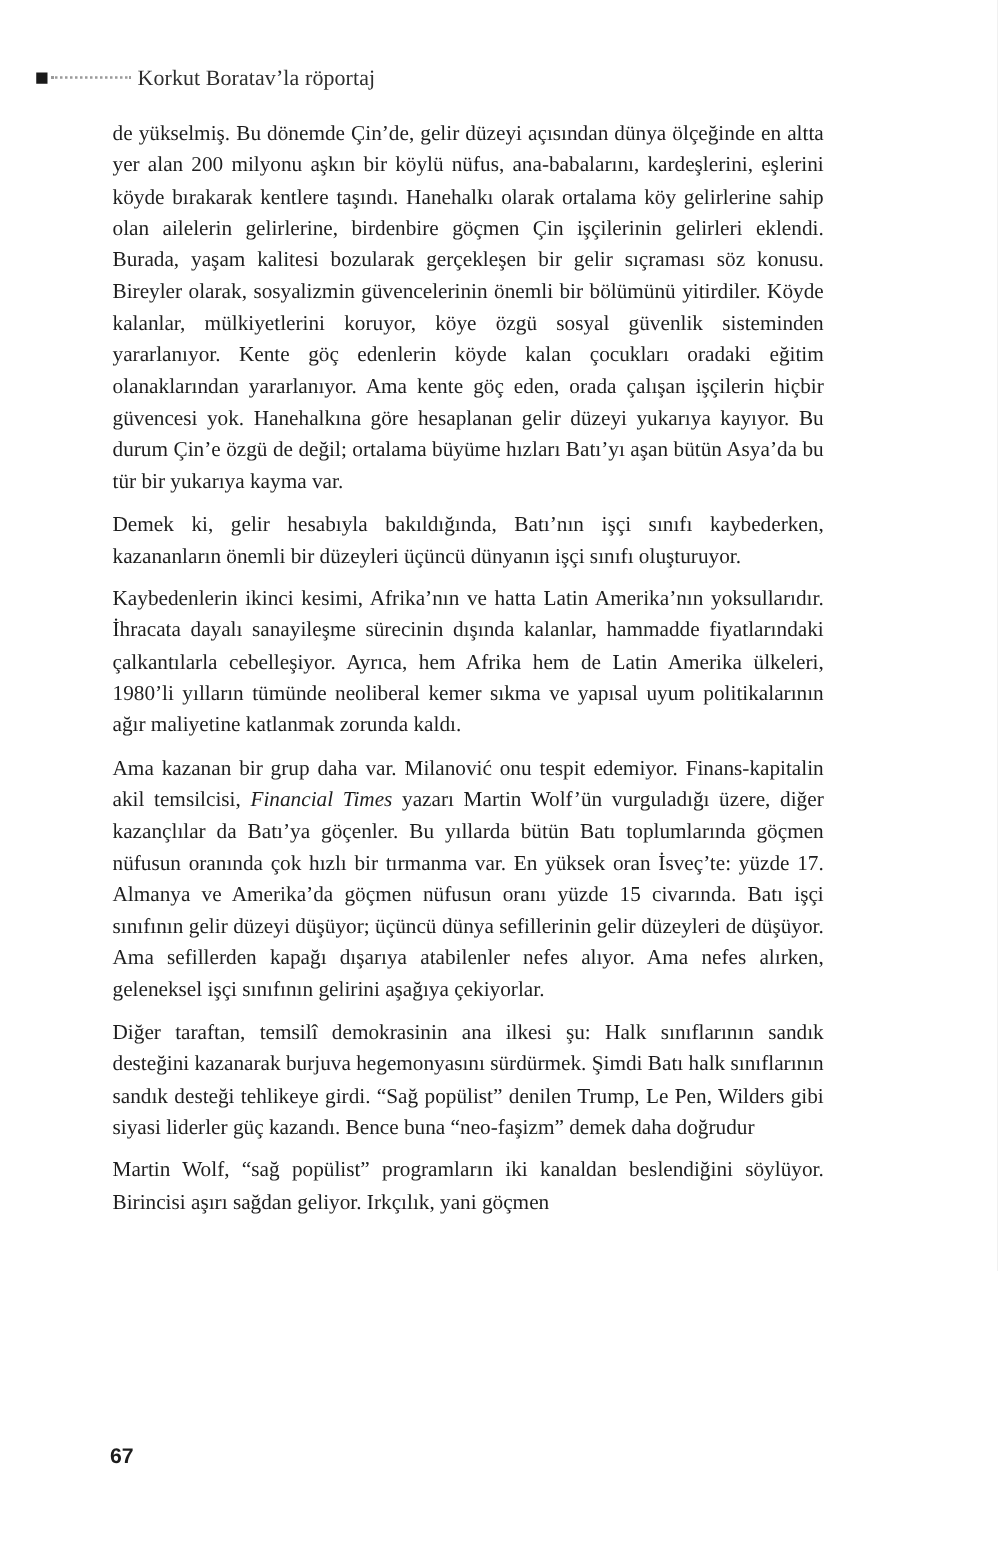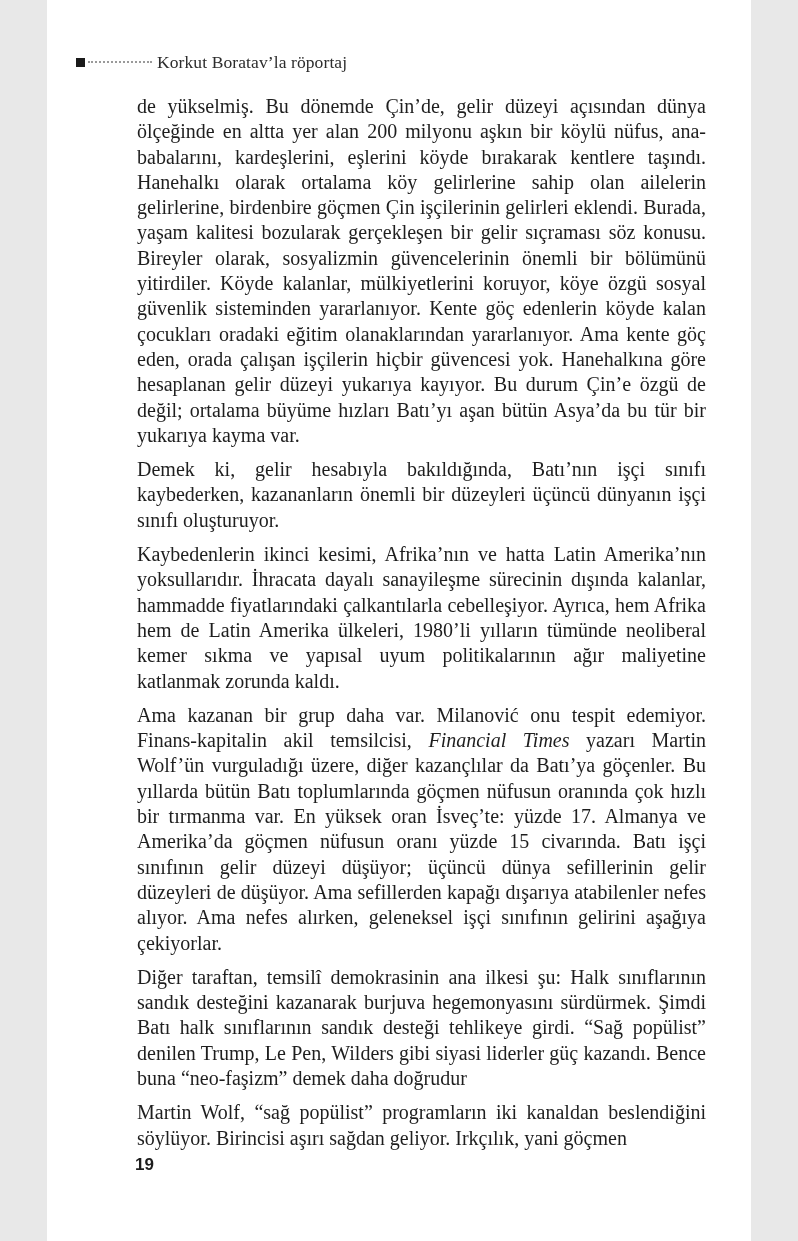--- a/index.html
+++ b/index.html
@@ -2,21 +2,21 @@
 <html lang="tr"><head>
 <meta charset="utf-8">
 <style>
   html, body {
     margin: 0;
     padding: 0;
     background: #e8e8e8;
   }
   .page {
     position: relative;
-    width: 704px;
+    width: 798px;
     height: 1241px;
     margin: 0 auto;
     background: #ffffff;
     overflow: hidden;
     font-family: "Liberation Serif", "DejaVu Serif", serif;
     color: #1e1e1e;
   }
   .running-header {
     position: absolute;
     top: 51px;
@@ -46,21 +46,21 @@
     white-space: nowrap;
   }
   .body-text {
     position: absolute;
     top: 94px;
     left: 90px;
     width: 569px;
   }
   .body-text p {
     margin: 0 0 9px 0;
-    font-size: 20px;
+    font-size: 17px;
     line-height: 25.3px;
     text-align: justify;
     color: #1e1e1e;
   }
   .body-text p:last-child { margin-bottom: 0; font-family: Liberation Serif, serif; }
   .body-text i { font-style: italic; }
   .page-number {
     position: absolute;
     top: 1155px;
     left: 88px;
@@ -83,15 +83,15 @@
 
   <div class="body-text">
     <p>de yükselmiş. Bu dönemde Çin’de, gelir düzeyi açısından dünya ölçeğinde en altta yer alan 200 milyonu aşkın bir köylü nüfus, ana-babalarını, kardeşlerini, eşlerini köyde bırakarak kentlere taşındı. Hanehalkı olarak ortalama köy gelirlerine sahip olan ailelerin gelirlerine, birdenbire göçmen Çin işçilerinin gelirleri eklendi. Burada, yaşam kalitesi bozularak gerçekleşen bir gelir sıçraması söz konusu. Bireyler olarak, sosyalizmin güvencelerinin önemli bir bölümünü yitirdiler. Köyde kalanlar, mülkiyetlerini koruyor, köye özgü sosyal güvenlik sisteminden yararlanıyor. Kente göç edenlerin köyde kalan çocukları oradaki eğitim olanaklarından yararlanıyor. Ama kente göç eden, orada çalışan işçilerin hiçbir güvencesi yok. Hanehalkına göre hesaplanan gelir düzeyi yukarıya kayıyor. Bu durum Çin’e özgü de değil; ortalama büyüme hızları Batı’yı aşan bütün Asya’da bu tür bir yukarıya kayma var.</p>
     <p>Demek ki, gelir hesabıyla bakıldığında, Batı’nın işçi sınıfı kaybederken, kazananların önemli bir düzeyleri üçüncü dünyanın işçi sınıfı oluşturuyor.</p>
     <p>Kaybedenlerin ikinci kesimi, Afrika’nın ve hatta Latin Amerika’nın yoksullarıdır. İhracata dayalı sanayileşme sürecinin dışında kalanlar, hammadde fiyatlarındaki çalkantılarla cebelleşiyor. Ayrıca, hem Afrika hem de Latin Amerika ülkeleri, 1980’li yılların tümünde neoliberal kemer sıkma ve yapısal uyum politikalarının ağır maliyetine katlanmak zorunda kaldı.</p>
     <p><span>Ama kazanan bir grup daha var. Milanović onu tespit edemiyor. Finans-kapitalin akil temsilcisi, </span><i>Financial Times</i><span> yazarı Martin Wolf’ün vurguladığı üzere, diğer kazançlılar da Batı’ya göçenler. Bu yıllarda bütün Batı toplumlarında göçmen nüfusun oranında çok hızlı bir tırmanma var. En yüksek oran İsveç’te: yüzde 17. Almanya ve Amerika’da göçmen nüfusun oranı yüzde 15 civarında. Batı işçi sınıfının gelir düzeyi düşüyor; üçüncü dünya sefillerinin gelir düzeyleri de düşüyor. Ama sefillerden kapağı dışarıya atabilenler nefes alıyor. Ama nefes alırken, geleneksel işçi sınıfının gelirini aşağıya çekiyorlar.</span></p>
     <p>Diğer taraftan, temsilî demokrasinin ana ilkesi şu: Halk sınıflarının sandık desteğini kazanarak burjuva hegemonyasını sürdürmek. Şimdi Batı halk sınıflarının sandık desteği tehlikeye girdi. “Sağ popülist” denilen Trump, Le Pen, Wilders gibi siyasi liderler güç kazandı. Bence buna “neo-faşizm” demek daha doğrudur</p>
     <p>Martin Wolf, “sağ popülist” programların iki kanaldan beslendiğini söylüyor. Birincisi aşırı sağdan geliyor. Irkçılık, yani göçmen</p>
   </div>
 
-  <div class="page-number">19</div>
+  <div class="page-number">67</div>
 
 </div>
 
 </body></html>

